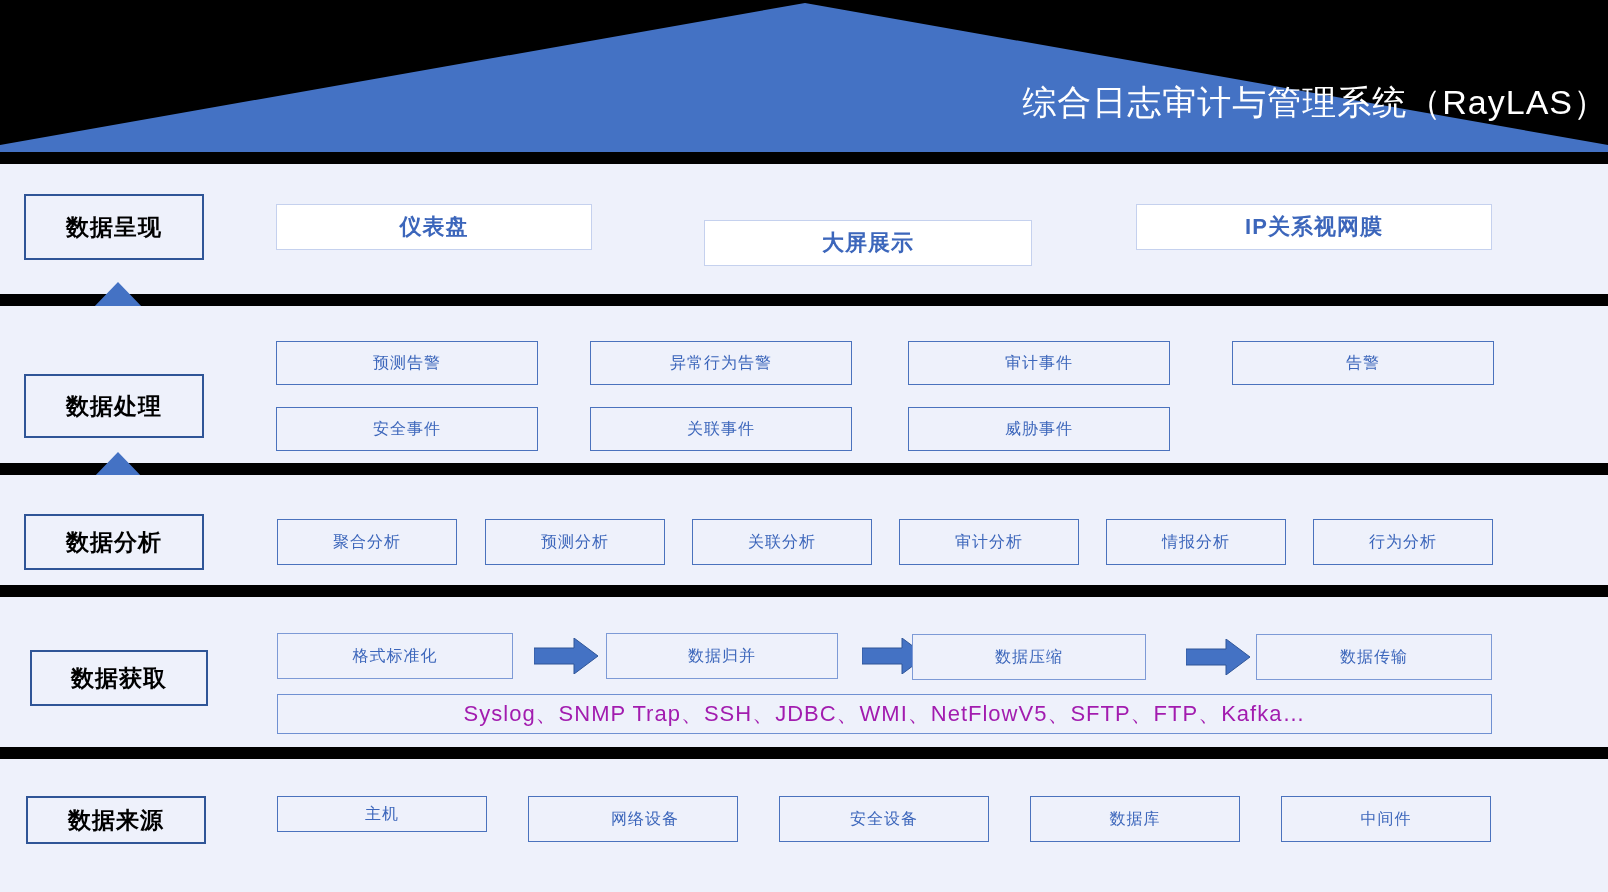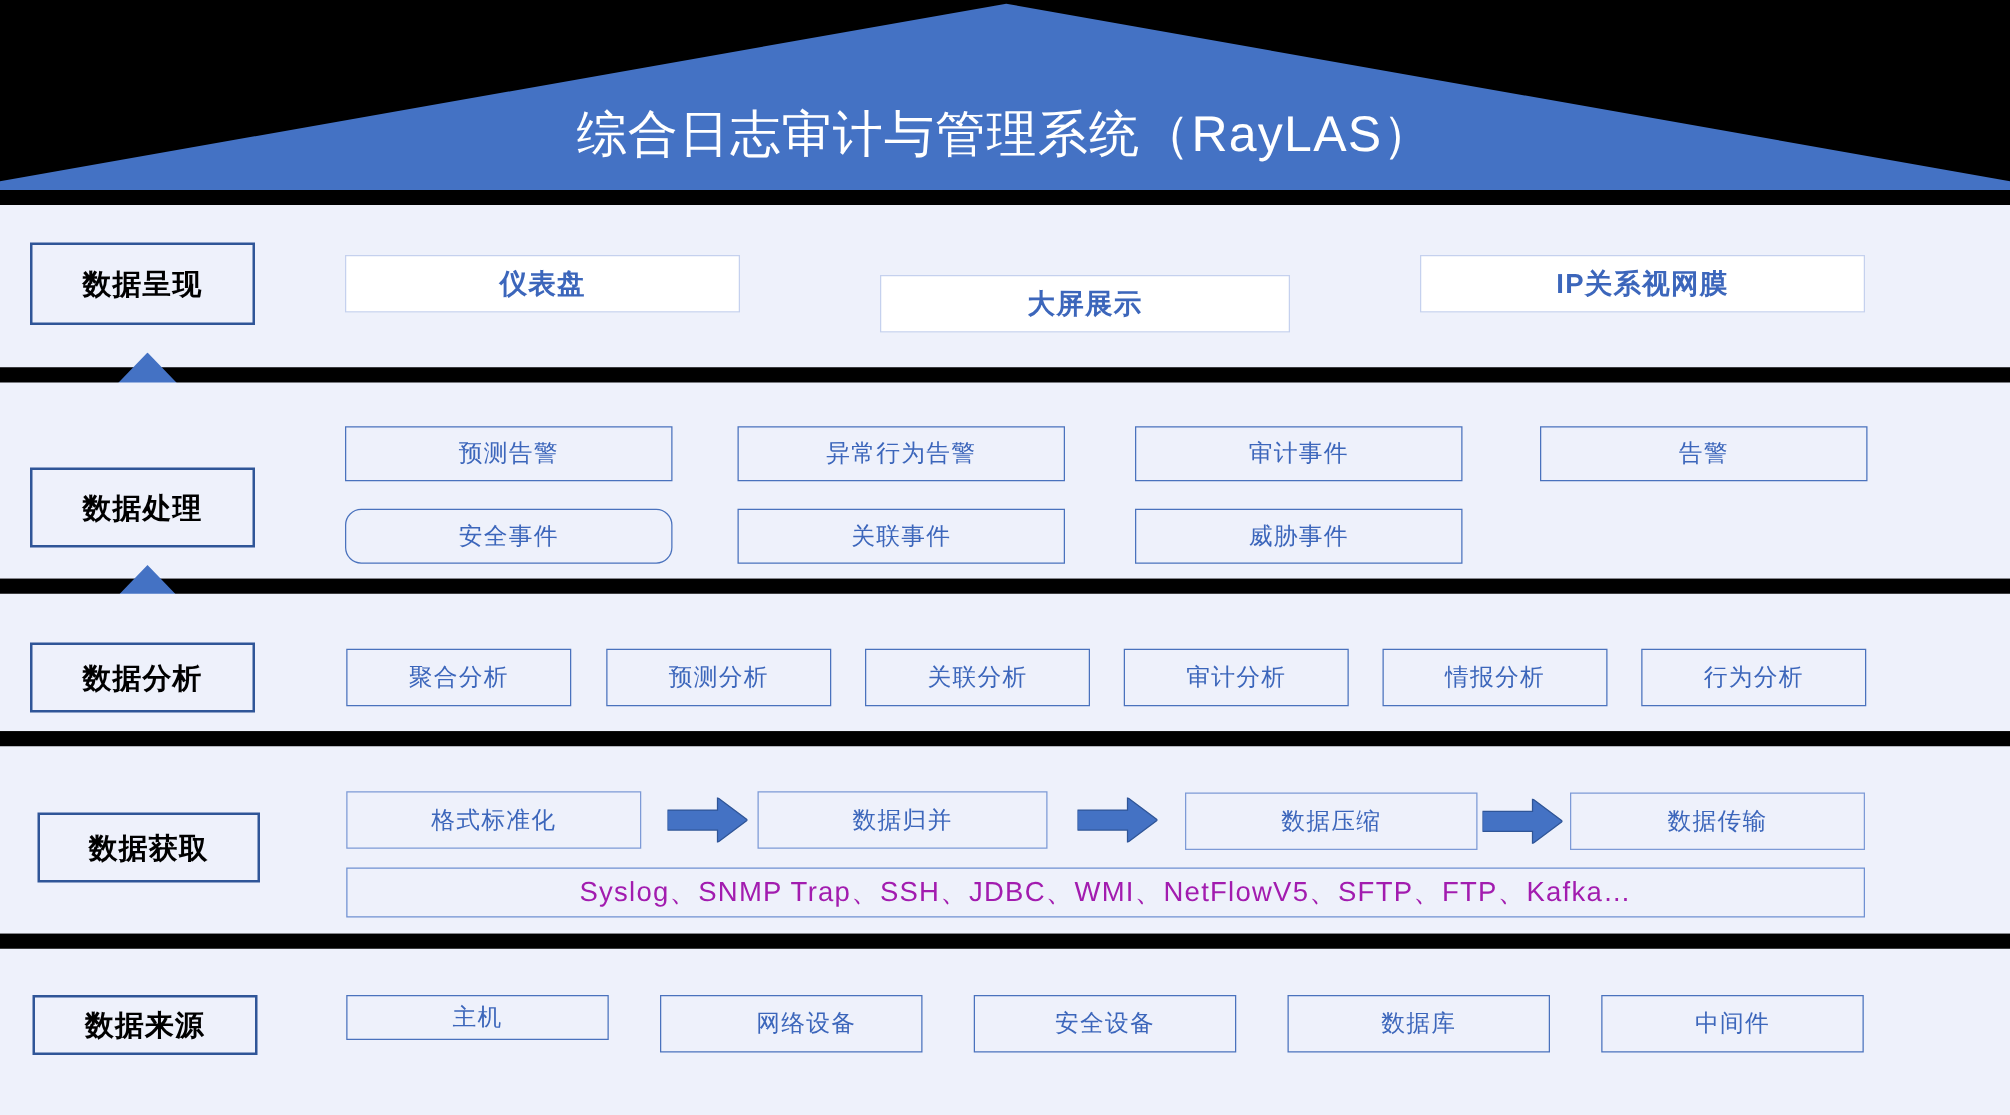--- a/index.html
+++ b/index.html
@@ -13,23 +13,23 @@
   #diagram{position:relative;width:1608px;height:892px;}
 
   
   .roof{
     position:absolute;left:0;top:0;width:1608px;height:152px;
     background:#000;
   }
   .roof svg{display:block;}
   .roof-title{
     position:absolute;left:0;top:80px;width:1608px;
-    text-align:center;
+    text-align:right;
     color:#ffffff;
-    font-size:40px;
+    font-size:34px;
     letter-spacing:1px;
     white-space:nowrap;
   }
 
   
   .band{
     position:absolute;left:0;width:1608px;
     background:#eef1fb;
     box-sizing:border-box;
   }
@@ -49,21 +49,21 @@
     display:flex;align-items:center;justify-content:center;
     letter-spacing:1px;
   }
 
   
   .box{
     position:absolute;
     box-sizing:border-box;
     display:flex;align-items:center;justify-content:center;
     color:#3c66bb;
-    font-size:19px;
+    font-size:16px;
     letter-spacing:1px;
     white-space:nowrap;
   }
   .box.white{
     background:#ffffff;
     border:1px solid #c5d1ee;
     font-weight:bold;
     font-size:22px;
   }
   .box.lav{
@@ -119,21 +119,21 @@
 
   <div class="band" style="top:306px;height:157px;"></div>
 
   <div class="stage-label" style="left:24px;top:374px;width:180px;height:64px;">数据处理</div>
 
   <div class="box lav" style="left:276px;top:341px;width:262px;height:44px;">预测告警</div>
   <div class="box lav" style="left:590px;top:341px;width:262px;height:44px;">异常行为告警</div>
   <div class="box lav" style="left:908px;top:341px;width:262px;height:44px;">审计事件</div>
   <div class="box lav" style="left:1232px;top:341px;width:262px;height:44px;">告警</div>
 
-  <div class="box lav" style="left:276px;top:407px;width:262px;height:44px;border-radius:13px;">安全事件</div>
+  <div class="box lav" style="left:276px;top:407px;width:262px;height:44px;">安全事件</div>
   <div class="box lav" style="left:590px;top:407px;width:262px;height:44px;">关联事件</div>
   <div class="box lav" style="left:908px;top:407px;width:262px;height:44px;">威胁事件</div>
 
   <div class="divider" style="top:463px;"></div>
 
   <div class="up-arrow" style="left:92px;top:452px;width:52px;height:52px;">
     <svg width="52" height="52" viewBox="0 0 52 52">
       <polygon points="26,0 52,27 38,27 38,52 14,52 14,27 0,27" fill="#4472c4"></polygon>
     </svg>
   </div>
@@ -170,21 +170,21 @@
   </div>
 
   <div class="box lav-soft" style="left:606px;top:633px;width:232px;height:46px;">数据归并</div>
 
   <div class="right-arrow" style="left:862px;top:638px;width:64px;height:36px;">
     <svg width="64" height="36" viewBox="0 0 64 36">
       <polygon points="0,10 40,10 40,0 64,18 40,36 40,26 0,26" fill="#4472c4" stroke="#2f5597" stroke-width="1"></polygon>
     </svg>
   </div>
 
-  <div class="box lav-soft" style="left:948px;top:634px;width:234px;height:46px;">数据压缩</div>
+  <div class="box lav-soft" style="left:912px;top:634px;width:234px;height:46px;">数据压缩</div>
 
   <div class="right-arrow" style="left:1186px;top:639px;width:64px;height:36px;">
     <svg width="64" height="36" viewBox="0 0 64 36">
       <polygon points="0,10 40,10 40,0 64,18 40,36 40,26 0,26" fill="#4472c4" stroke="#2f5597" stroke-width="1"></polygon>
     </svg>
   </div>
 
   <div class="box lav-soft" style="left:1256px;top:634px;width:236px;height:46px;">数据传输</div>
 
   <div class="box proto" style="left:277px;top:694px;width:1215px;height:40px;">Syslog、SNMP Trap、SSH、JDBC、WMI、NetFlowV5、SFTP、FTP、Kafka…</div>

